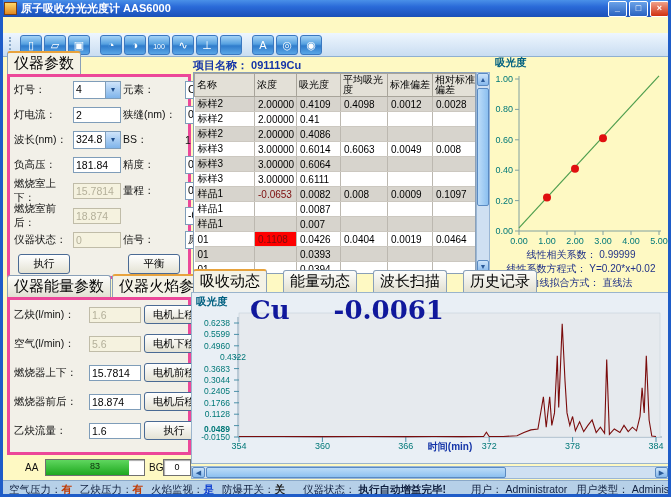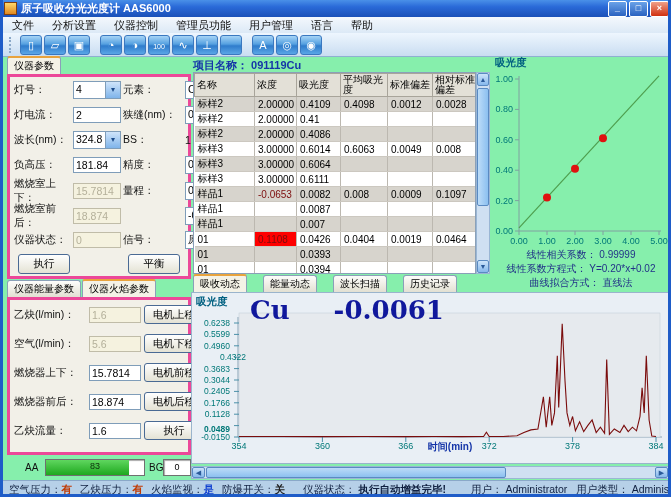--- a/index.html
+++ b/index.html
@@ -1,18 +1,18 @@
 <!DOCTYPE html>
 <html><head>
 <meta charset="utf-8">
 <style>
   html,body{margin:0;padding:0;background:#6b8fb5;}
   #app{position:relative;width:671px;height:497px;overflow:hidden;
        font-family:"Liberation Sans","DejaVu Sans",sans-serif;font-size:11px;
-       background:#86efac;border-left:3px solid #1e5cc8;border-right:3px solid #1e5cc8;
+       background:#fef9c3;border-left:3px solid #1e5cc8;border-right:3px solid #1e5cc8;
        border-bottom:3px solid #1e5cc8;box-sizing:border-box;}
   
   #titlebar{position:absolute;left:-3px;top:0;width:671px;height:17px;
     background:linear-gradient(180deg,#4a90e8 0%,#2a6ad8 40%,#1a50b8 100%);
     color:#fff;font-weight:bold;display:flex;align-items:center;padding-left:4px;box-sizing:border-box;}
   #titlebar .appico{width:11px;height:11px;background:linear-gradient(#ffd86a,#e08820);border:1px solid #804010;margin-right:4px;}
   #titlebar .wbtns{margin-left:auto;display:flex;gap:2px;padding-right:2px;}
   .wbtn{width:17px;height:14px;border:1px solid #fff;border-radius:2px;color:#fff;font-size:9px;line-height:12px;
         text-align:center;background:linear-gradient(#6aa2e8,#2a62c0);}
   .wbtn.close{background:linear-gradient(#f0a088,#d03010);}
@@ -24,21 +24,21 @@
   #toolbar .grip{width:3px;height:16px;border-left:2px dotted #8aa8c8;margin-right:4px;}
   .xp-btn{width:22px;height:20px;border:1px solid #3a78c0;border-radius:3px;
     background:linear-gradient(180deg,#a6d4f6 0%,#55a0e0 45%,#2f7ccc 55%,#5aa6e6 100%);
     color:#fff;font-size:11px;line-height:18px;text-align:center;padding:0;position:relative;}
   .xp-btn .g100{font-size:7px;line-height:18px;}
   .tsep{width:6px;height:20px;}
   .flame-shape{width:8px;height:10px;background:#e01000;border-radius:50% 50% 50% 0;
     transform:rotate(-45deg);margin:4px auto 0;}
   
   .tab{background:linear-gradient(#fdfdfb,#e2e0d2);border:1px solid #8aa0b8;border-bottom:none;
-    border-radius:3px 3px 0 0;padding:1px 6px;font-size:10px;white-space:nowrap;}
+    border-radius:3px 3px 0 0;padding:1px 6px;font-size:15px;white-space:nowrap;}
   .tab.active{background:#f4f2e6;border-top:2px solid #e8a33d;}
   .tabstrip{display:flex;gap:1px;height:16px;align-items:flex-end;}
   .panelbody{background:#f2f0e8;border:3px solid #ec4899;}
   .combo{display:flex;border:1px solid #7f9db9;background:#fff;height:16px;align-items:stretch;}
   .combo .val{flex:1;padding:1px 2px;font-size:10.5px;overflow:hidden;white-space:nowrap;}
   .combo .arrow{width:14px;background:linear-gradient(#cfe4fa,#7fb4ea);border-left:1px solid #7f9db9;
     color:#1a4a8a;font-size:8px;text-align:center;line-height:15px;}
   .tfield{border:1px solid #7f9db9;background:#fff;height:14px;font-size:10.5px;padding:0 2px;
     font-family:"Liberation Sans","DejaVu Sans",sans-serif;width:100%;box-sizing:border-box;height:16px;}
   .tfield.dis{background:#f5f2df;color:#b4b09a;border-color:#c0bca8;}
@@ -111,29 +111,20 @@
   <div id="titlebar">
     <span class="appico"></span>
     <span>原子吸收分光光度计  AAS6000</span>
     <span class="wbtns">
         <span class="wbtn">_</span>
         <span class="wbtn">□</span>
         <span class="wbtn close">×</span>
       </span>
   </div>
 
-  <div id="menubar">
-      <span class="menu-item">文件</span>
-      <span class="menu-item">分析设置</span>
-      <span class="menu-item">仪器控制</span>
-      <span class="menu-item">管理员功能</span>
-      <span class="menu-item">用户管理</span>
-      <span class="menu-item">语言</span>
-      <span class="menu-item">帮助</span>
-    </div>
 
   <div id="toolbar">
     <span class="grip"></span>
   <button class="xp-btn"><span>▯</span></button>
       <button class="xp-btn"><span>▱</span></button>
       <button class="xp-btn"><span>▣</span></button>
       <span class="tsep"></span>
       <button class="xp-btn"><span>◔</span></button>
       <button class="xp-btn"><span>◑</span></button>
       <button class="xp-btn"><span class="g100">100</span></button>

